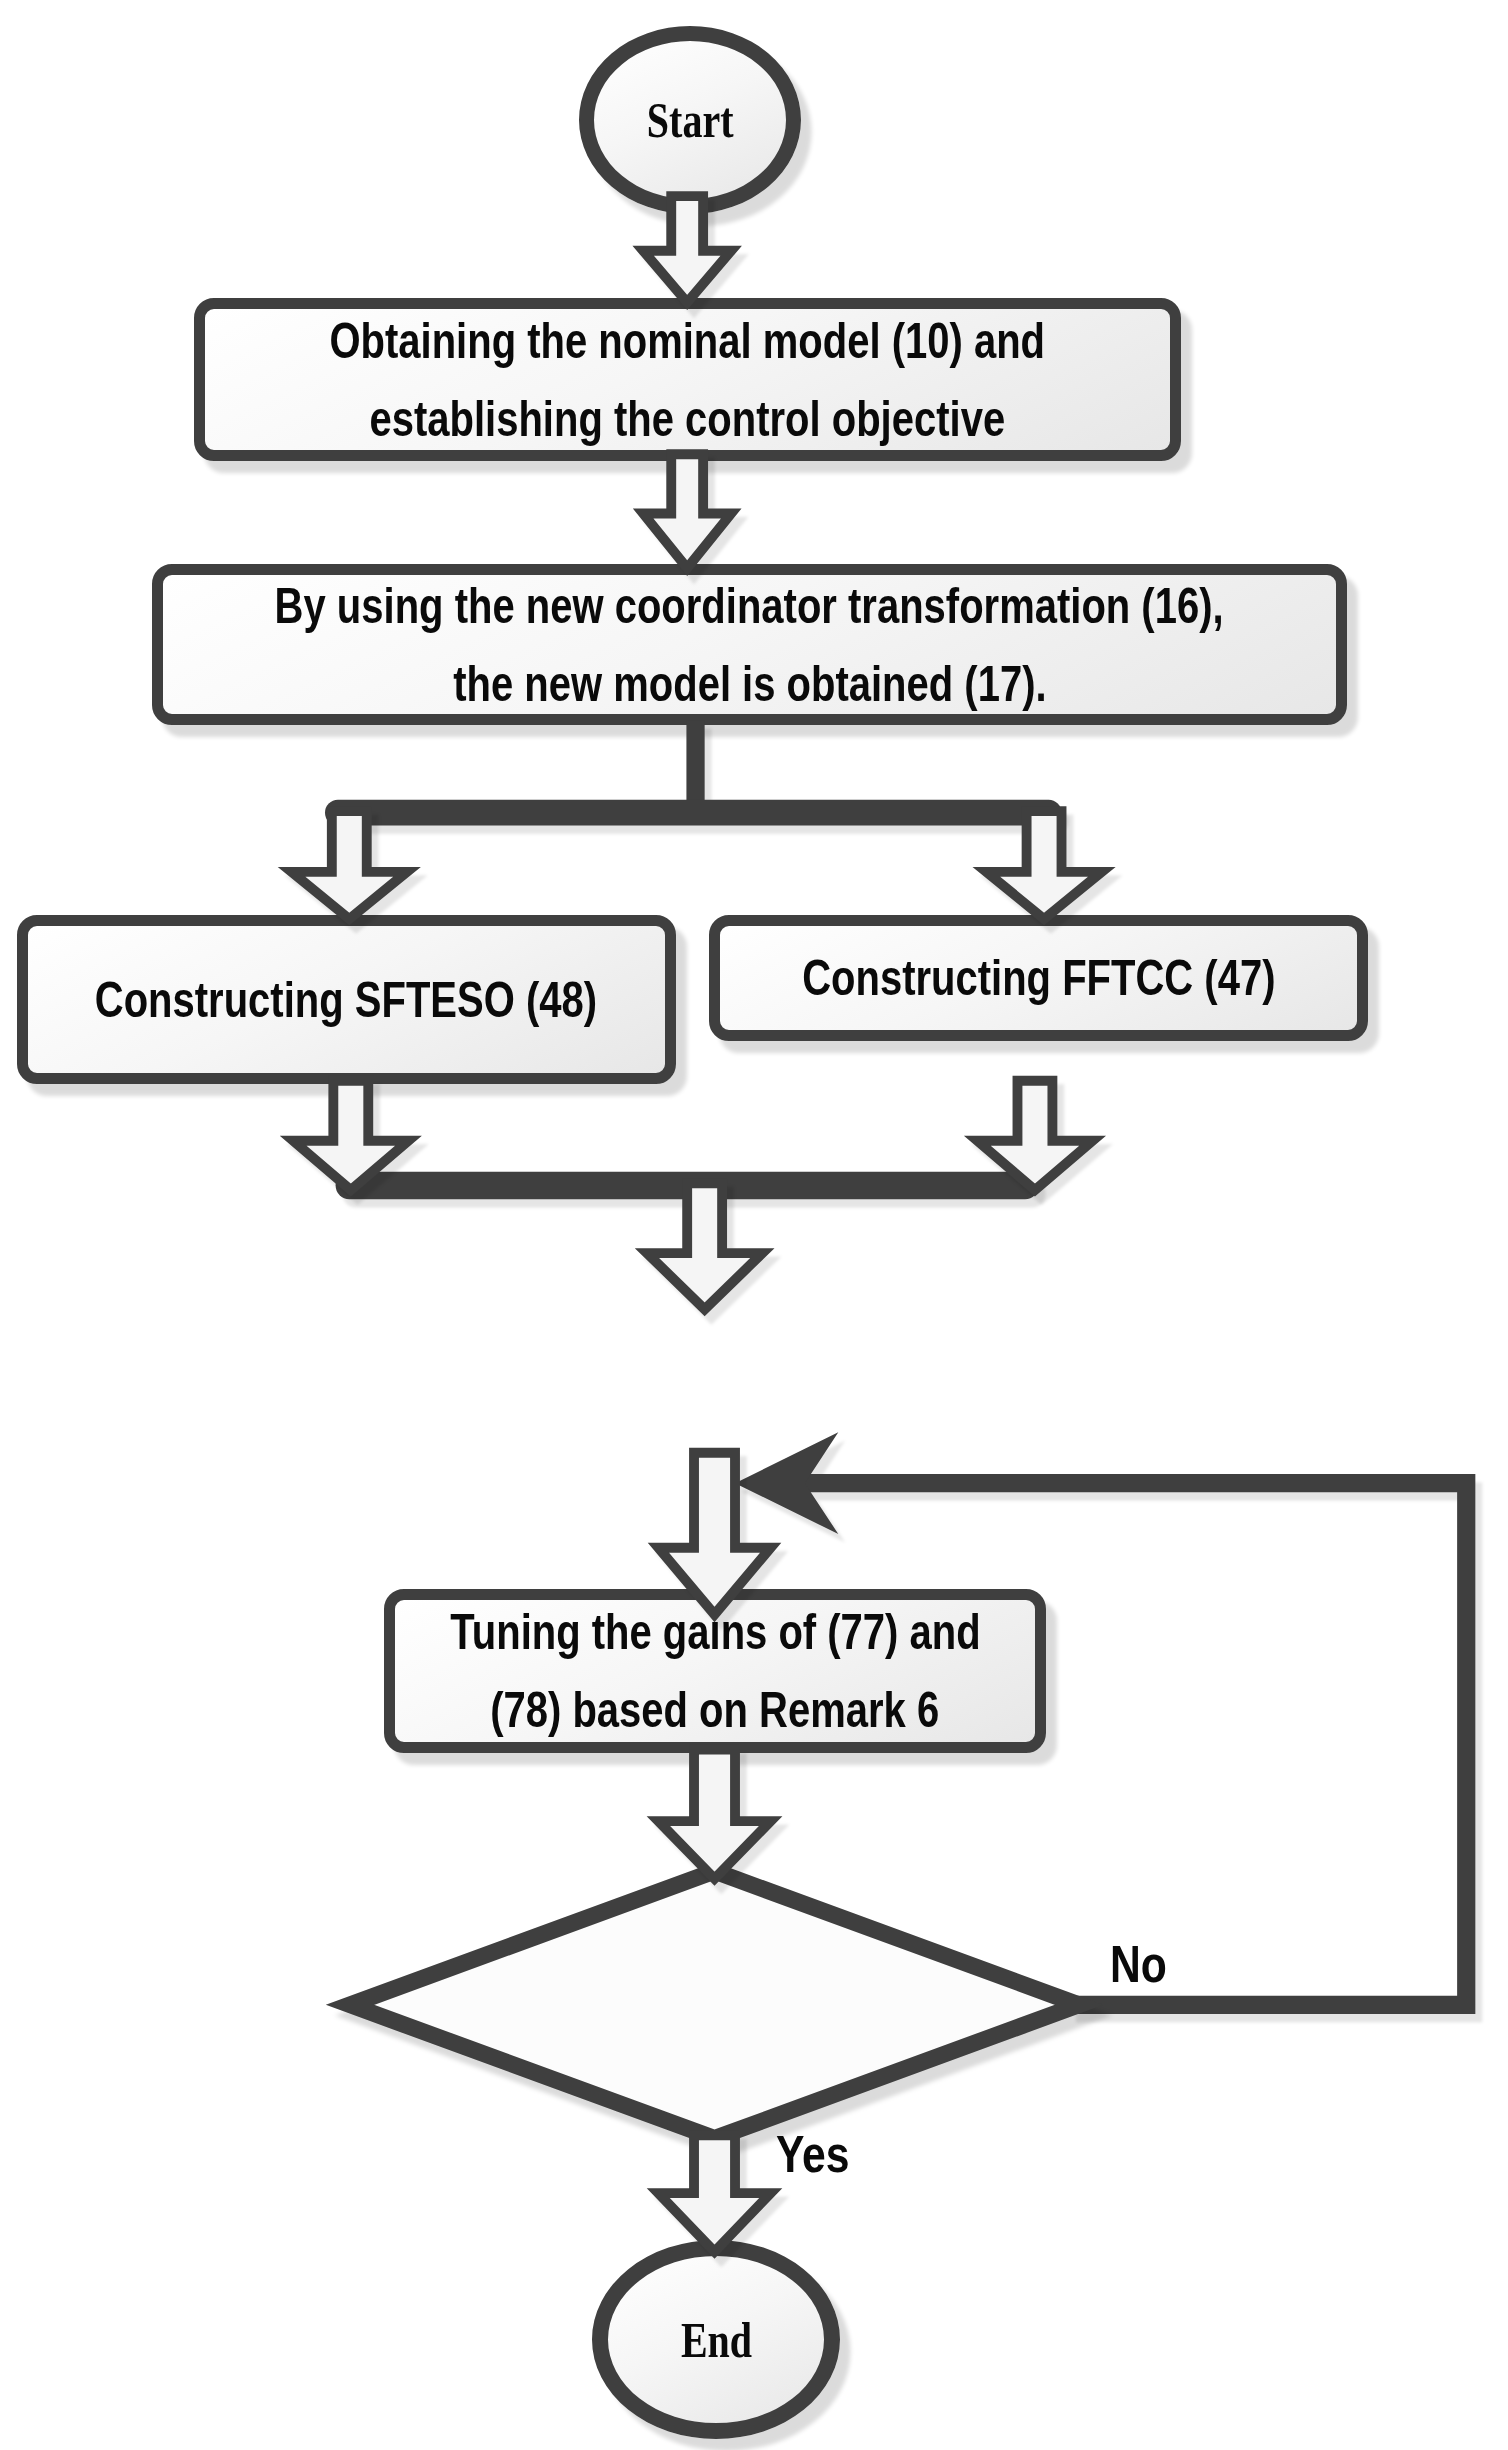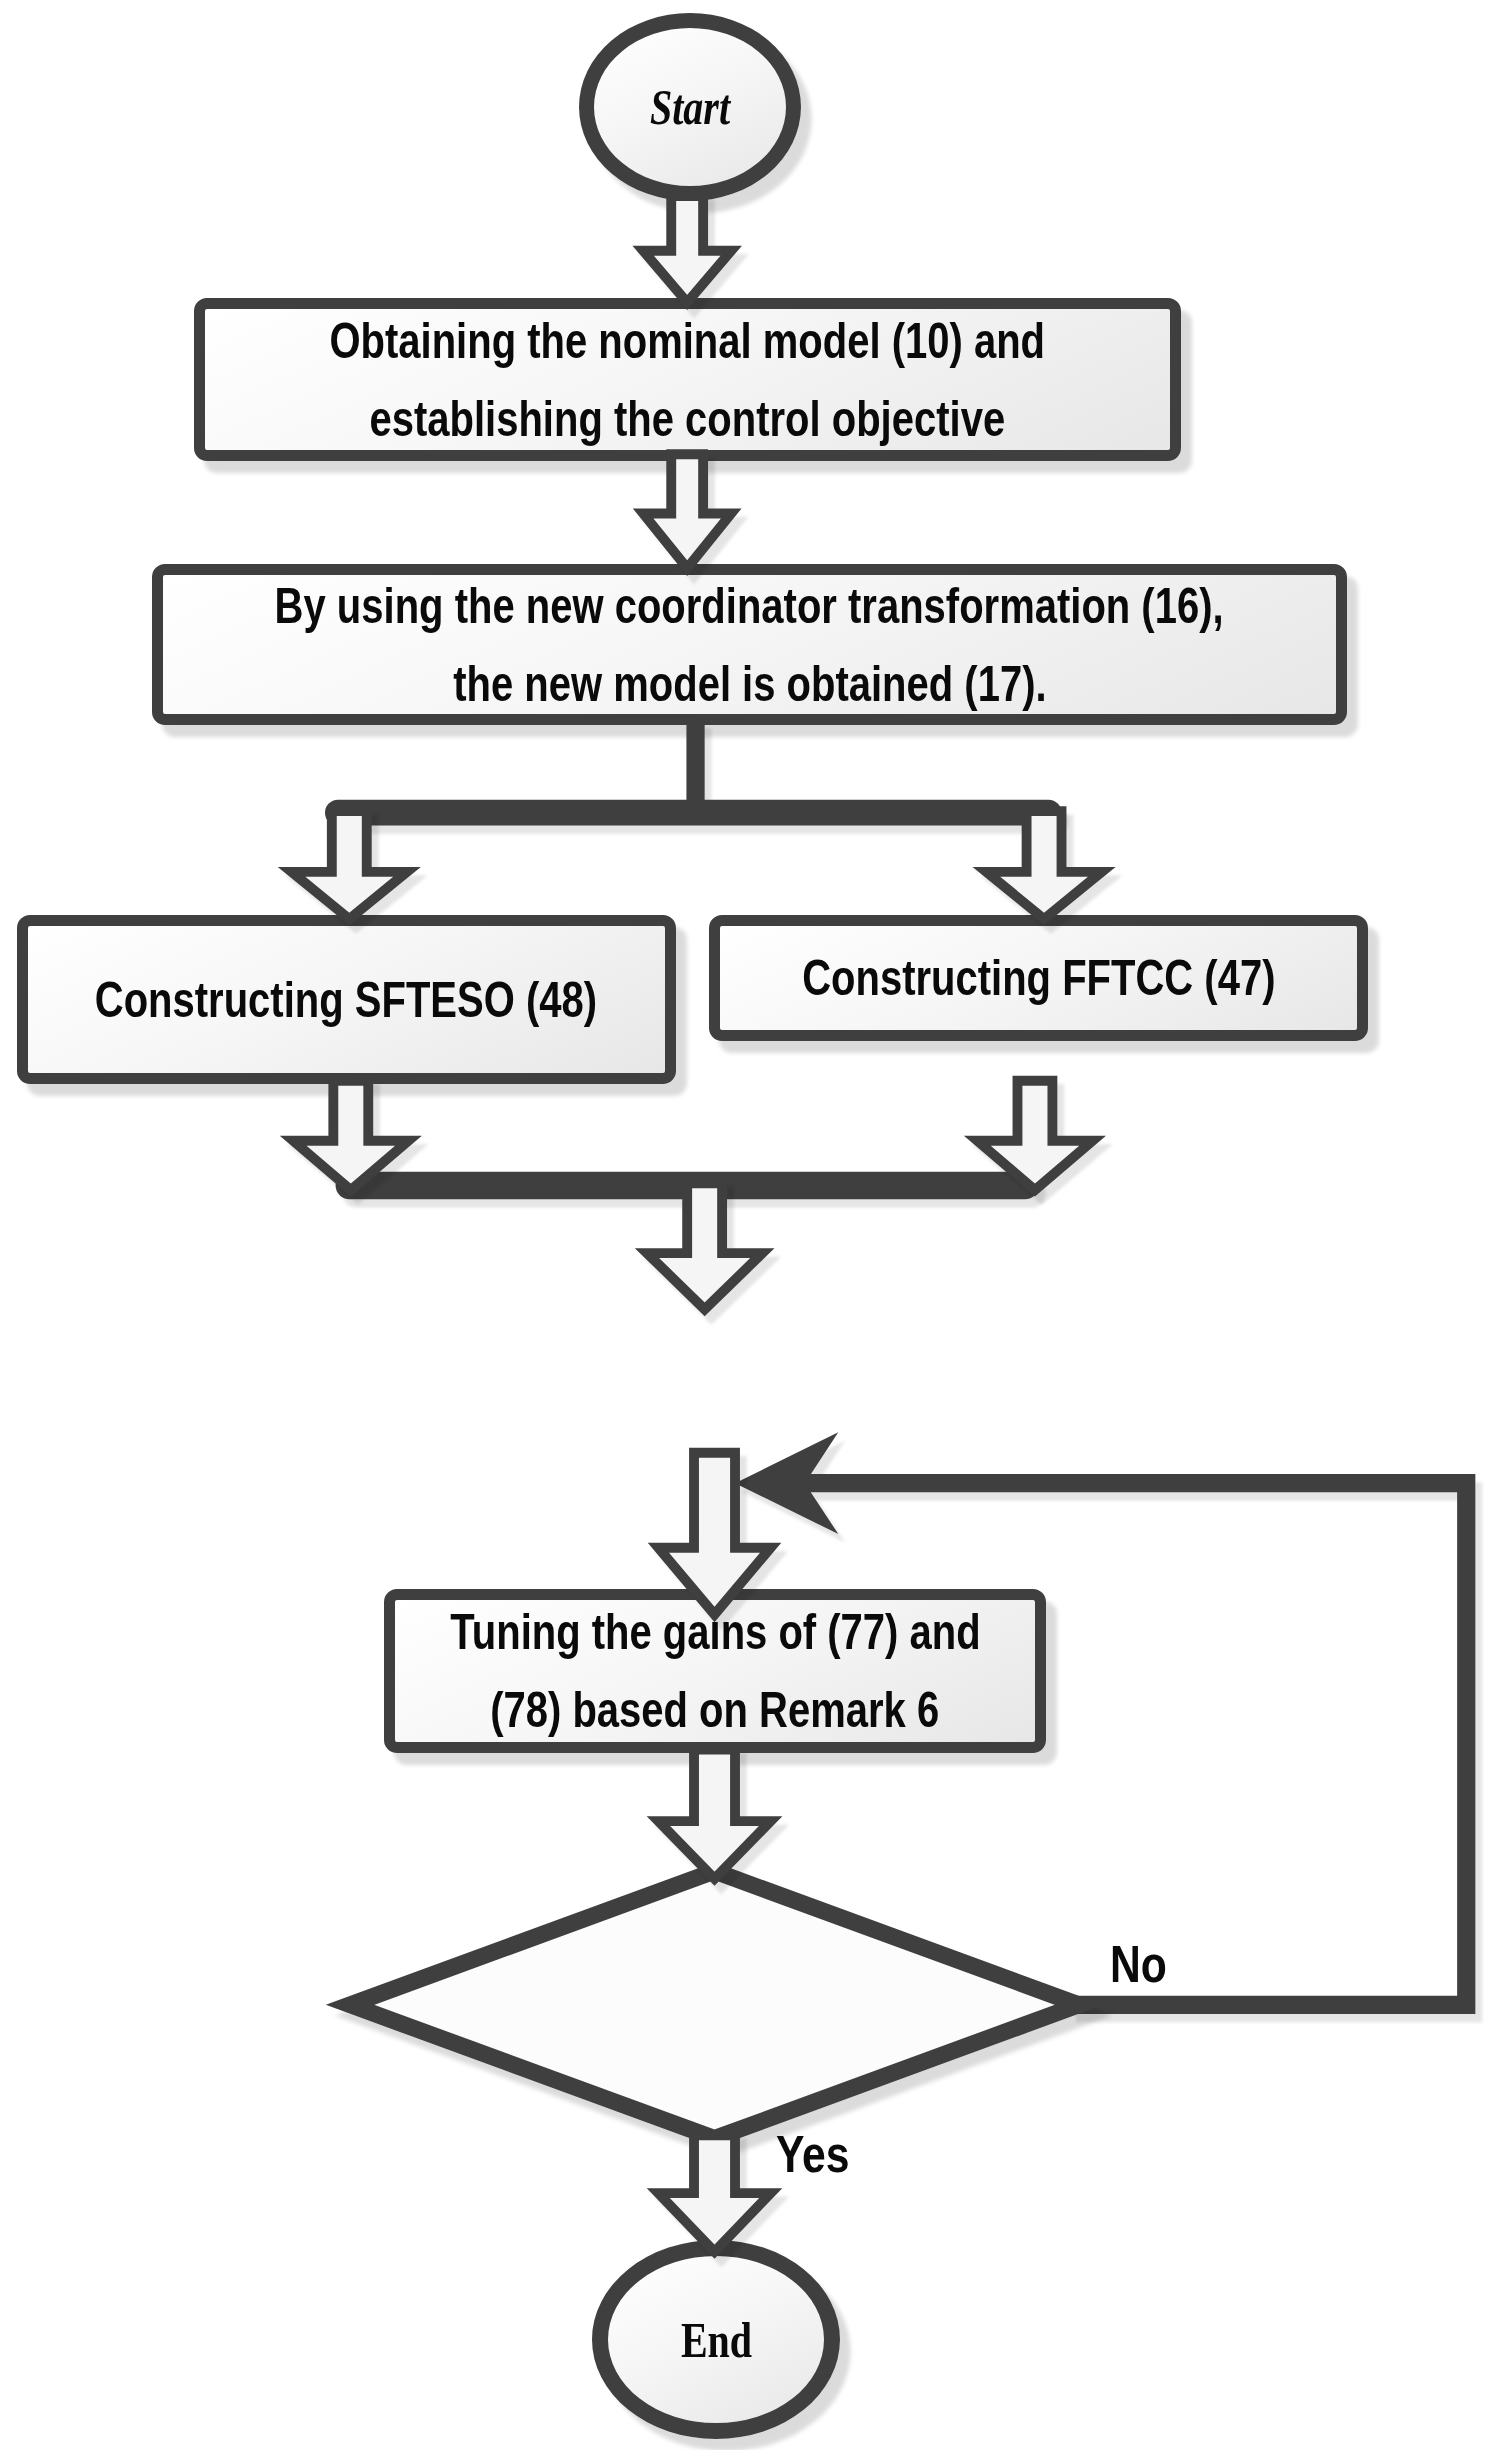--- a/index.html
+++ b/index.html
@@ -20,41 +20,41 @@
   svg.wires{position:absolute;left:0;top:0;z-index:2;pointer-events:none;}
   .solid{fill:var(--stroke);stroke:none;}
   .wire{fill:none;stroke:var(--stroke);stroke-width:24;stroke-linejoin:miter;}
   .blockarrow{fill:var(--arrow-fill);stroke:var(--stroke);stroke-width:13;stroke-linejoin:miter;}
   .diamond{fill:var(--diamond-fill);stroke:var(--stroke);stroke-width:22;stroke-linejoin:miter;}
   .shadowed{filter:drop-shadow(12px 14px 3px var(--shadow));}
   .lightshadow{filter:drop-shadow(9px 11px 2px rgba(0,0,0,0.10));}
 
   
   .node{position:absolute;z-index:1;box-sizing:border-box;border:11.4px solid var(--stroke);
-        border-radius:13px;background:linear-gradient(155deg,var(--node-fill-top) 0%,#f6f6f6 45%,var(--node-fill-bottom) 100%);
+        border-radius:20px;background:linear-gradient(155deg,var(--node-fill-top) 0%,#f6f6f6 45%,var(--node-fill-bottom) 100%);
         box-shadow:10.6px 12px 4.6px var(--shadow);
         display:flex;flex-direction:column;align-items:center;justify-content:center;}
   .terminator{border-radius:50%;border-width:15px;}
   .node .line{display:block;white-space:nowrap;transform:scaleX(0.80);
         font-weight:bold;font-size:50px;line-height:78px;text-align:center;}
   .serif-label{font-family:"Liberation Serif","DejaVu Serif",serif;font-weight:normal;
         font-size:53px;transform:none;line-height:1;}
   .floating-text{position:absolute;z-index:3;display:flex;flex-direction:column;
         align-items:center;justify-content:center;background:transparent;}
   .floating-text .line{display:block;white-space:nowrap;transform:scaleX(0.80);
         font-weight:bold;font-size:50px;line-height:80px;text-align:center;}
   .edge-label{position:absolute;z-index:3;font-weight:bold;font-size:52px;line-height:1;
         transform:scaleX(0.82);transform-origin:left center;white-space:nowrap;}
 </style>
 </head>
 <body>
 
 <div class="canvas">
 
-  <div class="node terminator" style="left:579px;top:13px;width:222px;height:188px;font-style:italic;">
+  <div class="node terminator" style="left:579px;top:26px;width:222px;height:188px;">
     <span class="line serif-label">Start</span>
   </div>
 
   <div class="node" style="left:194px;top:298px;width:987px;height:163px;">
     <span class="line">Obtaining the nominal model (10) and</span>
     <span class="line">establishing the control objective</span>
   </div>
 
   <div class="node" style="left:152px;top:564px;width:1195px;height:161px;justify-content:center;">
     <span class="line">By using the new coordinator transformation (16),</span>

